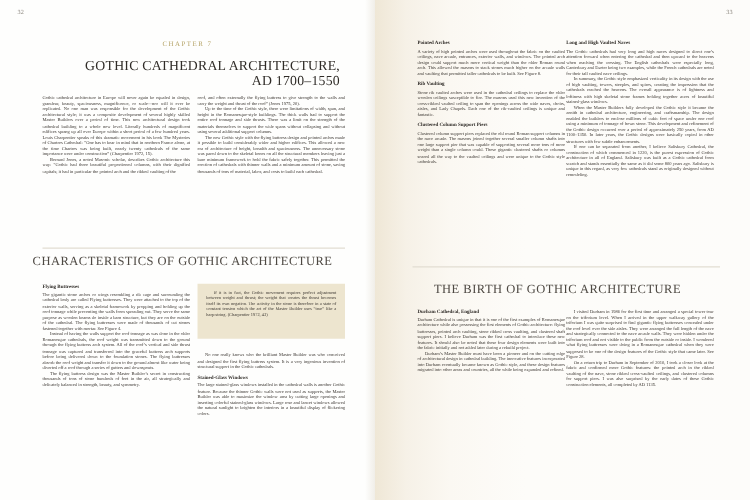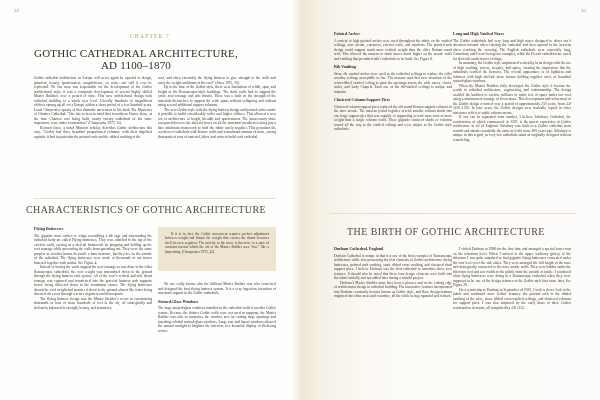--- a/index.html
+++ b/index.html
@@ -6,42 +6,42 @@
   body { width:600px; height:400px; overflow:hidden; background:#fff; font-family:"Liberation Serif", serif; color:#3a3530; }
   .spread { position:relative; width:600px; height:400px; display:flex; }
   .page { position:relative; width:300px; height:400px; overflow:hidden; }
   .page.left { background:#fefefd; }
   .page.right { background:linear-gradient(to right, #efe7d6 0px, #f6f1e7 25px, #fbf8f2 60px, #fdfcf9 120px, #fdfcfa 300px); }
   .page.left::after { content:""; position:absolute; top:0; right:0; width:8px; height:100%; background:linear-gradient(to right, rgba(0,0,0,0), rgba(200,190,170,0.25)); }
   .folio { position:absolute; top:8px; font-size:5px; color:#8a857d; }
   .folio.l { left:14px; }
   .folio.r { right:14px; }
   .chapter { position:absolute; top:33px; left:0; width:300px; text-align:center; font-size:5.5px; letter-spacing:1.2px; color:#b4a265; }
-  .title { position:absolute; top:47px; left:0; width:272px; text-align:center; font-size:11px; line-height:12px; color:#2f2b27; letter-spacing:0.2px; }
+  .title { position:absolute; top:47px; left:0; width:272px; text-align:right; font-size:11px; line-height:12px; color:#2f2b27; letter-spacing:0.2px; }
   .col { position:absolute; font-size:3.6px; line-height:4.5px; color:#3d3833; text-align:justify; }
   .col p { margin:0; }
   .col p.ind { text-indent:6px; }
   .col h4 { margin:4px 0 2px 0; font-size:4px; font-weight:bold; color:#2f2b27; }
   .col h4.first { margin-top:0; }
   .section-head { position:absolute; left:0; width:292px; text-align:center; font-size:10px; letter-spacing:0.4px; color:#4e4943; }
   .rule { position:absolute; height:1px; background:#e2ddd2; }
   .quote-box { position:absolute; background:#ede5cf; font-size:3.5px; line-height:4.4px; color:#3d3833; text-align:justify; padding:5px 7px; box-sizing:border-box; }
   .quote-box p { margin:0; text-indent:6px; }
 </style>
 </head>
 <body>
 
 <div class="spread">
 
   <div class="page left">
     <div class="folio l">32</div>
     <div class="chapter">CHAPTER 7</div>
     <div class="title">
       <div>GOTHIC CATHEDRAL ARCHITECTURE,</div>
-      <div>AD 1100–1870</div>
+      <div>AD 1700–1550</div>
     </div>
 
     <div class="col" style="left:34px; top:76px; width:118px;">
       <p>Gothic cathedral architecture in Europe will never again be equaled in design, grandeur, beauty, spaciousness, magnificence, or scale—nor will it ever be replicated. No one man was responsible for the development of the Gothic architectural style; it was a composite development of several highly skilled Master Builders over a period of time. This new architectural design took cathedral building to a whole new level. Literally hundreds of magnificent edifices sprang up all over Europe within a short period of a few hundred years. Louis Charpentier speaks of this dramatic movement in his book The Mysteries of Chartres Cathedral: “One has to bear in mind that in northern France alone, at the time Chartres was being built, nearly twenty cathedrals of the same importance were under construction” (Charpentier 1972, 15).</p>
       <p class="ind">Bernard Jones, a noted Masonic scholar, describes Gothic architecture this way: “Gothic had three beautiful proportioned columns, with their dignified capitals; it had in particular the pointed arch and the ribbed vaulting of the</p>
     </div>
     <div class="col" style="left:158px; top:76px; width:118px;">
       <p>roof, and often externally the flying buttress to give strength to the walls and carry the weight and thrust of the roof” (Jones 1975, 20).</p>
       <p class="ind">Up to the time of the Gothic style, there were limitations of width, span, and height in the Romanesque-style buildings. The thick walls had to support the entire roof tonnage and side thrusts. There was a limit on the strength of the materials themselves to support the wide spans without collapsing and without using several additional support columns.</p>
       <p class="ind">The new Gothic style with the flying buttress design and pointed arches made it possible to build considerably wider and higher edifices. This allowed a new era of architecture of height, breadth and spaciousness. The unnecessary stone was pared down to the skeletal bones on all the structural members leaving just a bare minimum framework to hold the fabric safely together. This permitted the erection of cathedrals with thinner walls and a minimum amount of stone, saving thousands of tons of material, labor, and costs to build each cathedral.</p>

